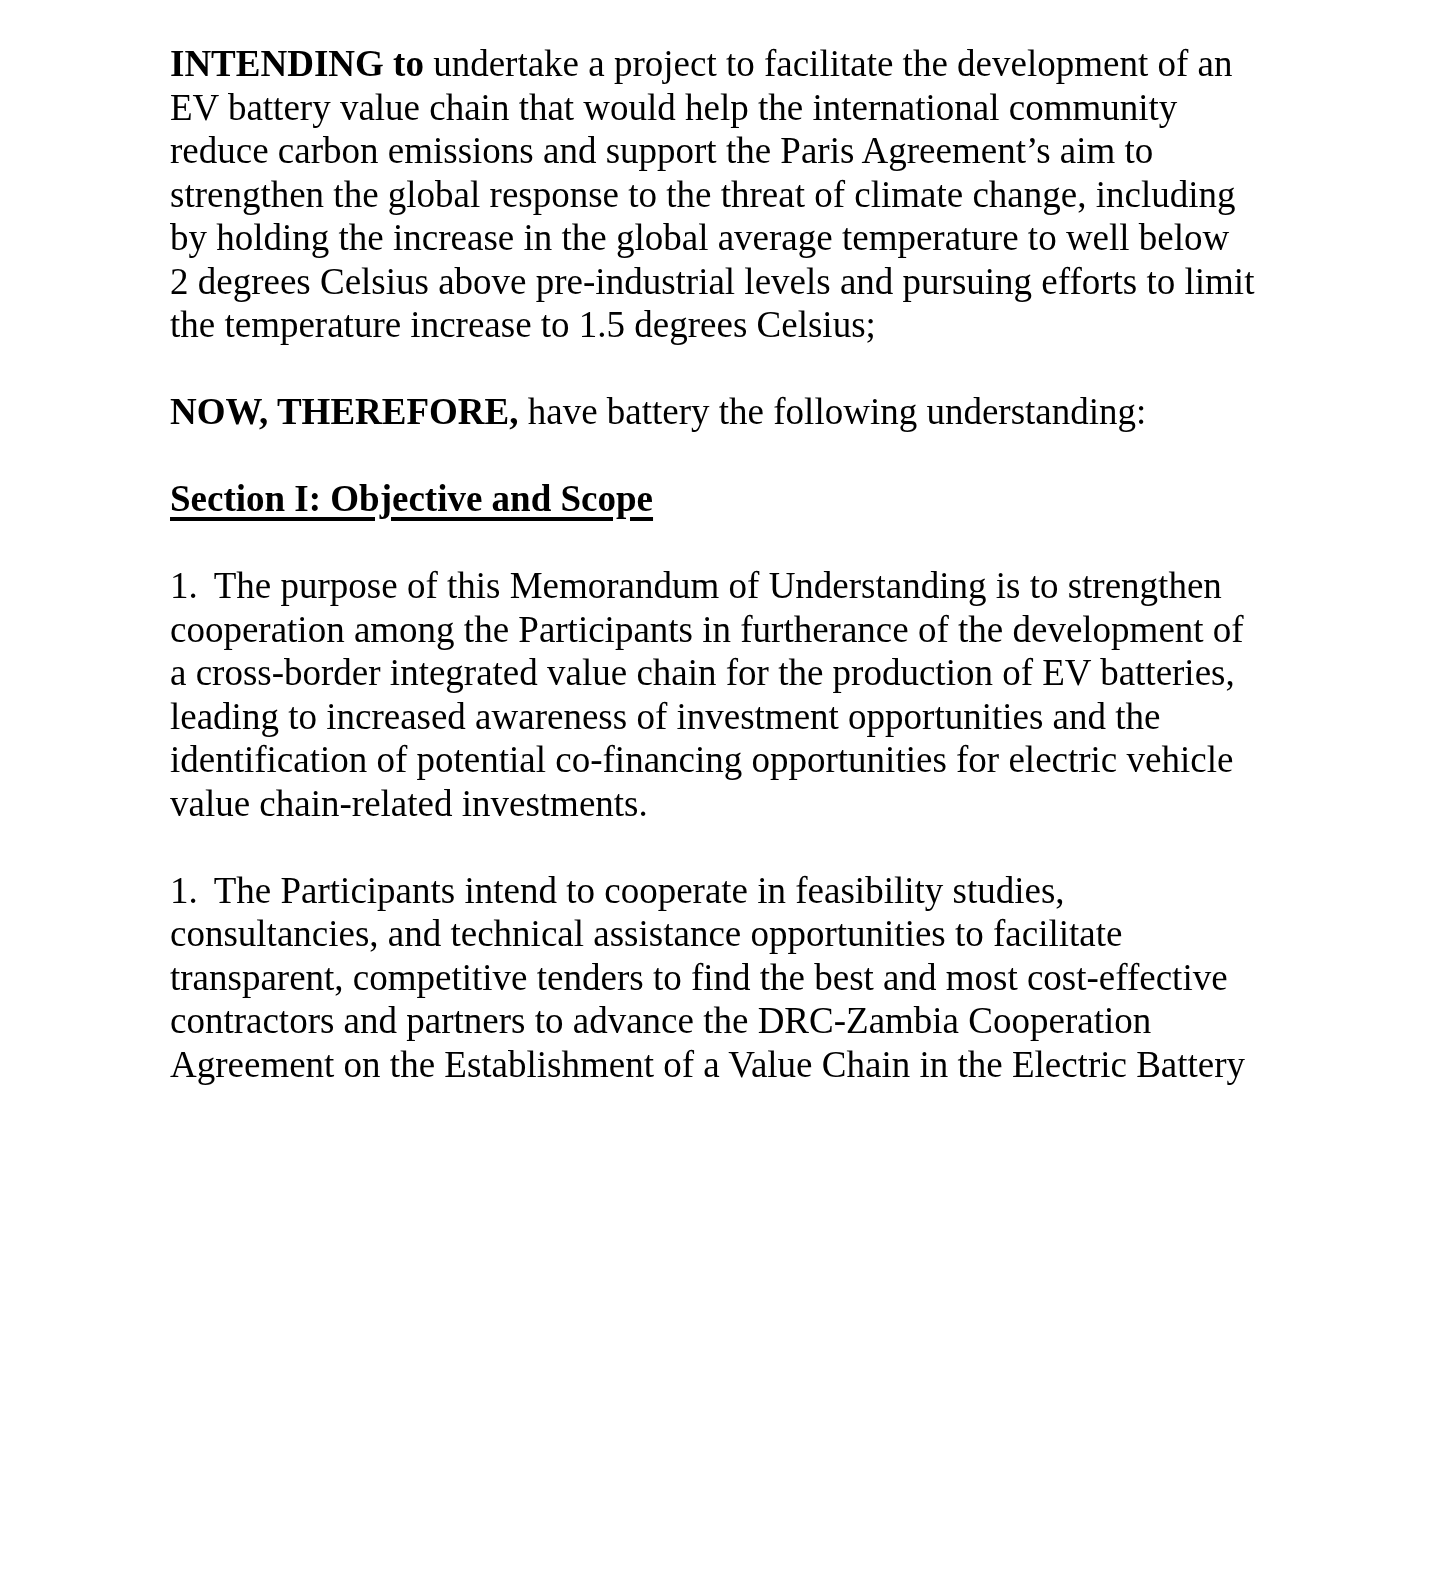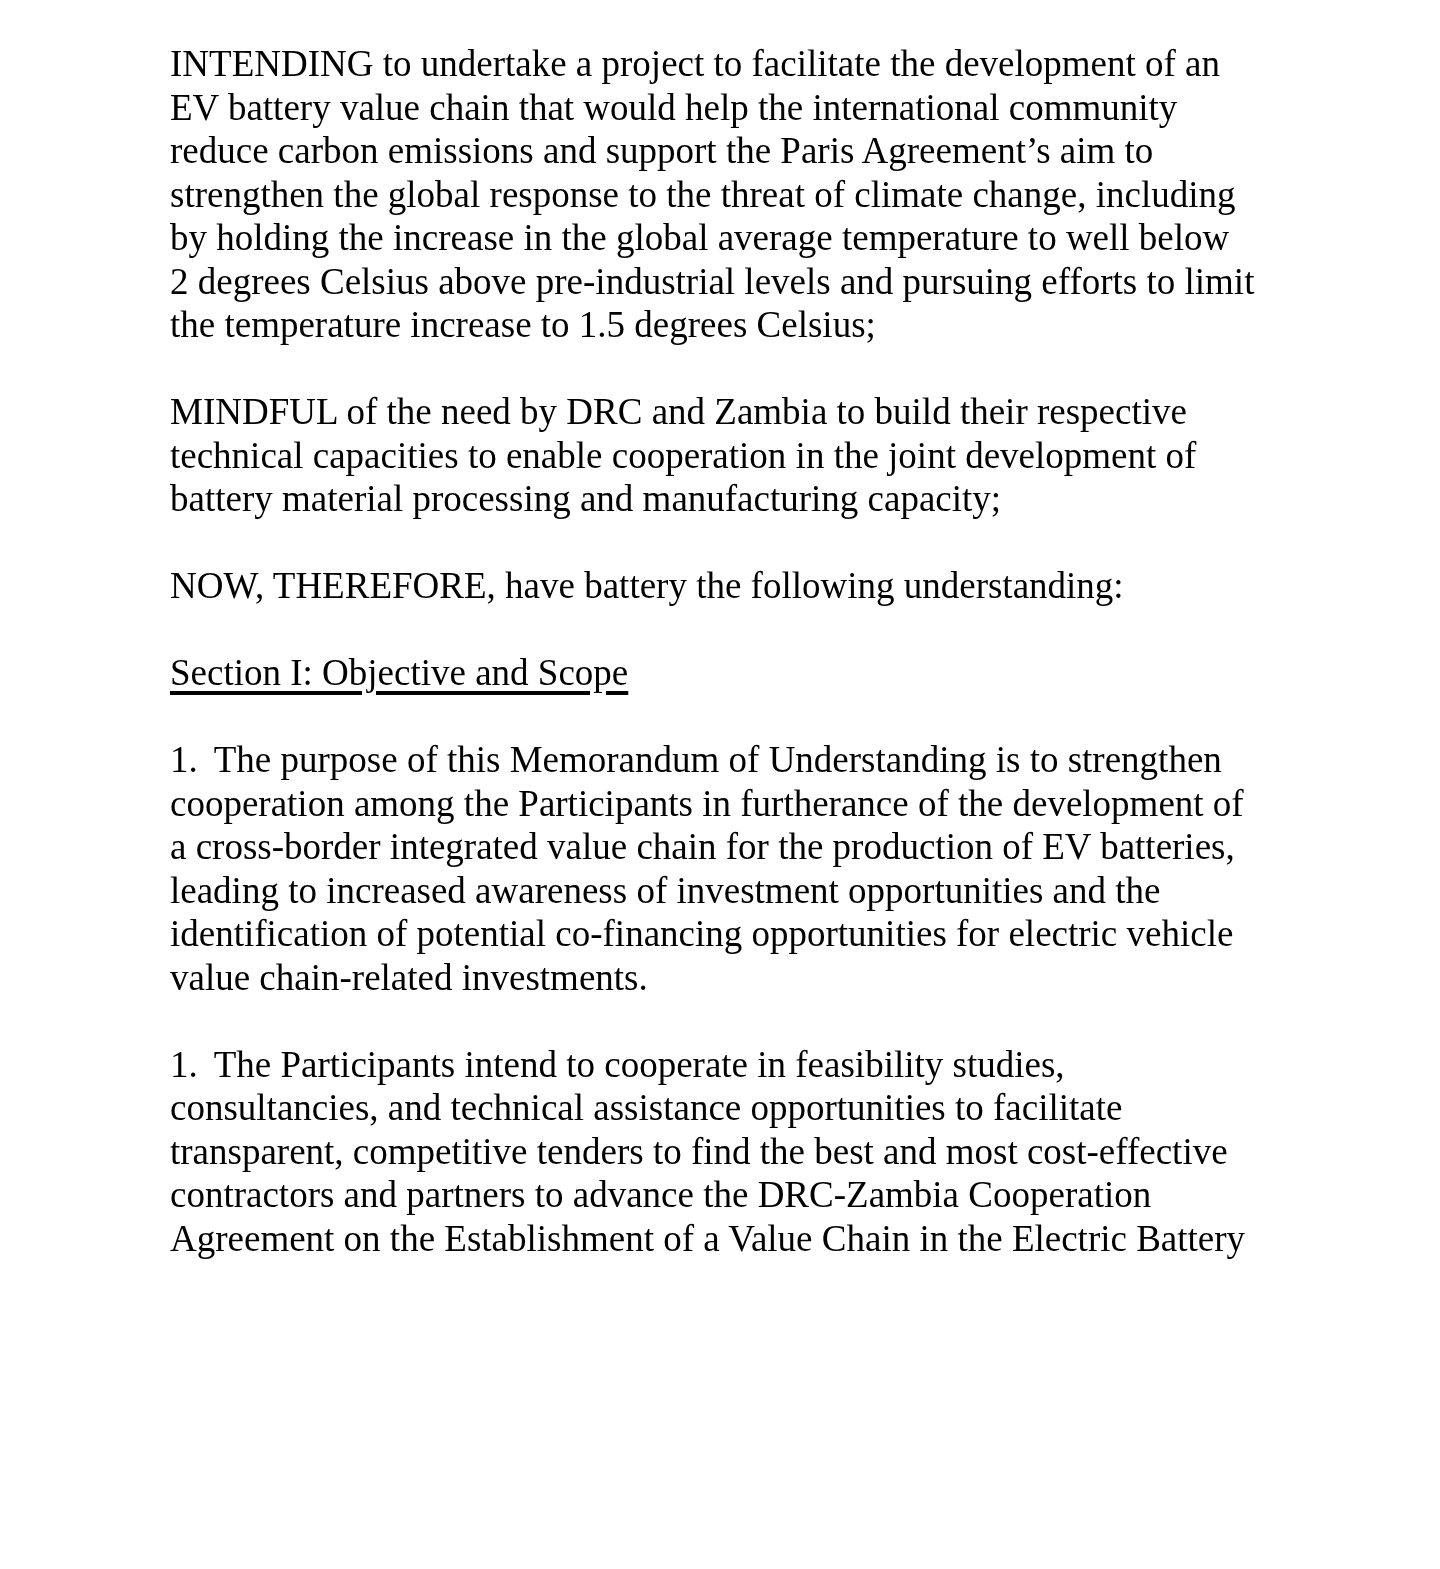--- a/index.html
+++ b/index.html
@@ -19,38 +19,37 @@
     color: #000000;
     font-family: "Liberation Serif", "DejaVu Serif", serif;
     font-size: 37px;
     line-height: 43.5px;
   }
   .para {
     margin: 0 0 43.5px 0;
     width: 1086px;
   }
   .para:last-child { margin-bottom: 16px; }
-  .bold { font-weight: normal; }
+  .bold { font-weight: bold; }
   .heading {
-    font-weight: normal;
+    font-weight: bold;
     text-decoration: underline;
     text-decoration-thickness: 4px;
     text-underline-offset: 6px;
   }
   .num { margin-right: 16px; }
 </style>
 </head>
 <body>
 
 <div class="page">
 
   <p class="para"><span class="bold">INTENDING to</span><span> undertake a project to facilitate the development of an EV battery value chain that would help the international community reduce carbon emissions and support the Paris Agreement’s aim to strengthen the global response to the threat of climate change, including by holding the increase in the global average temperature to well below 2 degrees Celsius above pre-industrial levels and pursuing efforts to limit the temperature increase to 1.5 degrees Celsius;</span></p>
 
 
-  <p class="para"><span class="bold">MINDFUL</span><span> of the need by DRC and Zambia to build their respective technical capacities to enable cooperation in the joint development of battery material processing and manufacturing capacity;</span></p>
 
   <p class="para"><span class="bold">NOW, THEREFORE,</span><span> have battery the following understanding:</span></p>
 
   <p class="para"><span class="heading">Section I: Objective and Scope</span></p>
 
   <p class="para"><span class="num">1.</span><span>The purpose of this Memorandum of Understanding is to strengthen cooperation among the Participants in furtherance of the development of a cross-border integrated value chain for the production of EV batteries, leading to increased awareness of investment opportunities and the identification of potential co-financing opportunities for electric vehicle value chain-related investments.</span></p>
 
 
   <p class="para"><span class="num">1.</span><span>The Participants intend to cooperate in feasibility studies, consultancies, and technical assistance opportunities to facilitate transparent, competitive tenders to find the best and most cost-effective contractors and partners to advance the DRC-Zambia Cooperation Agreement on the Establishment of a Value Chain in the Electric Battery</span></p>
 

